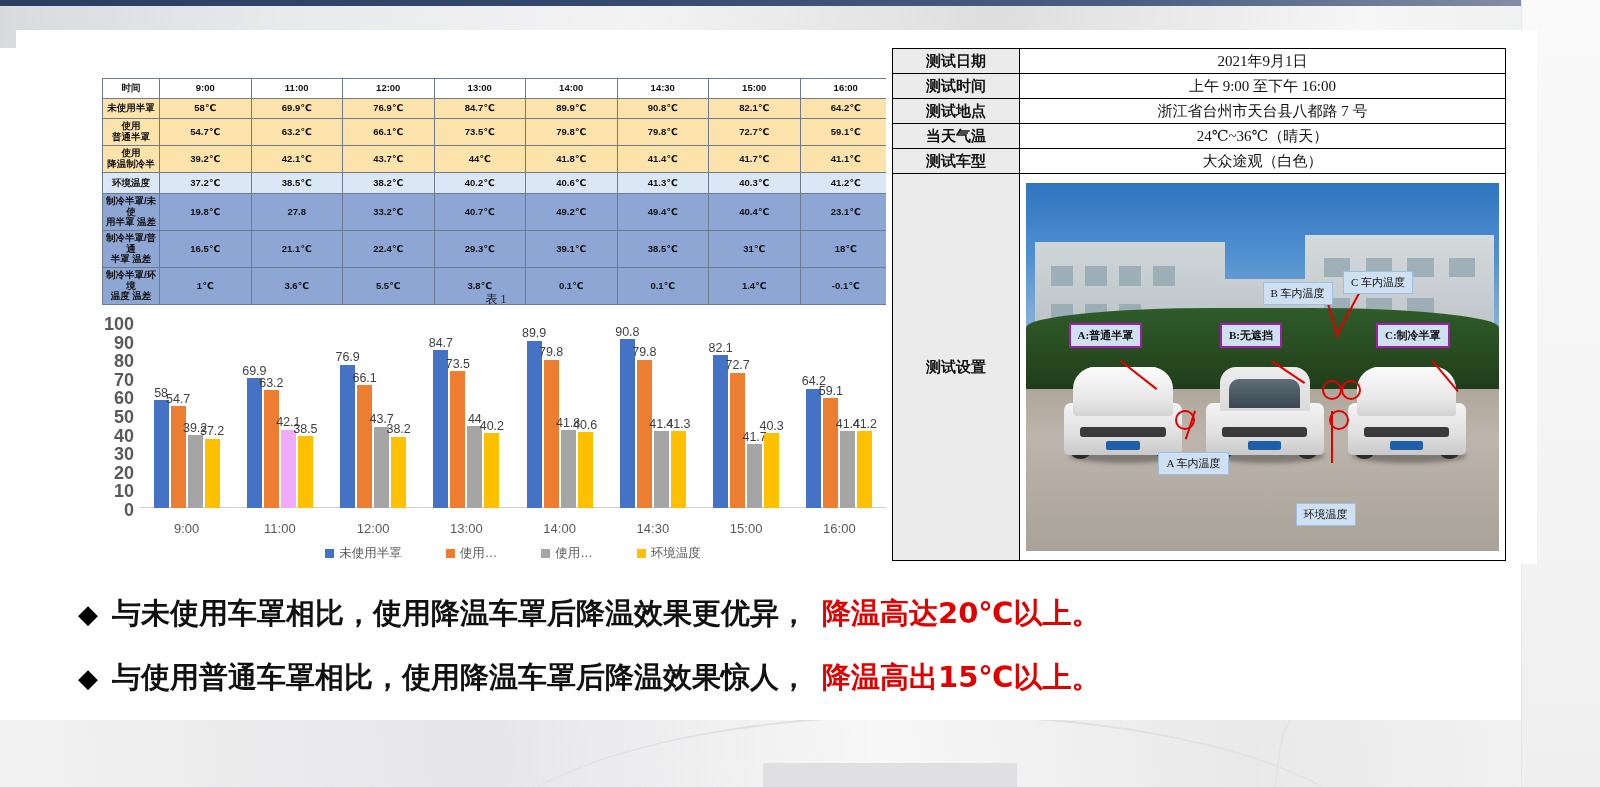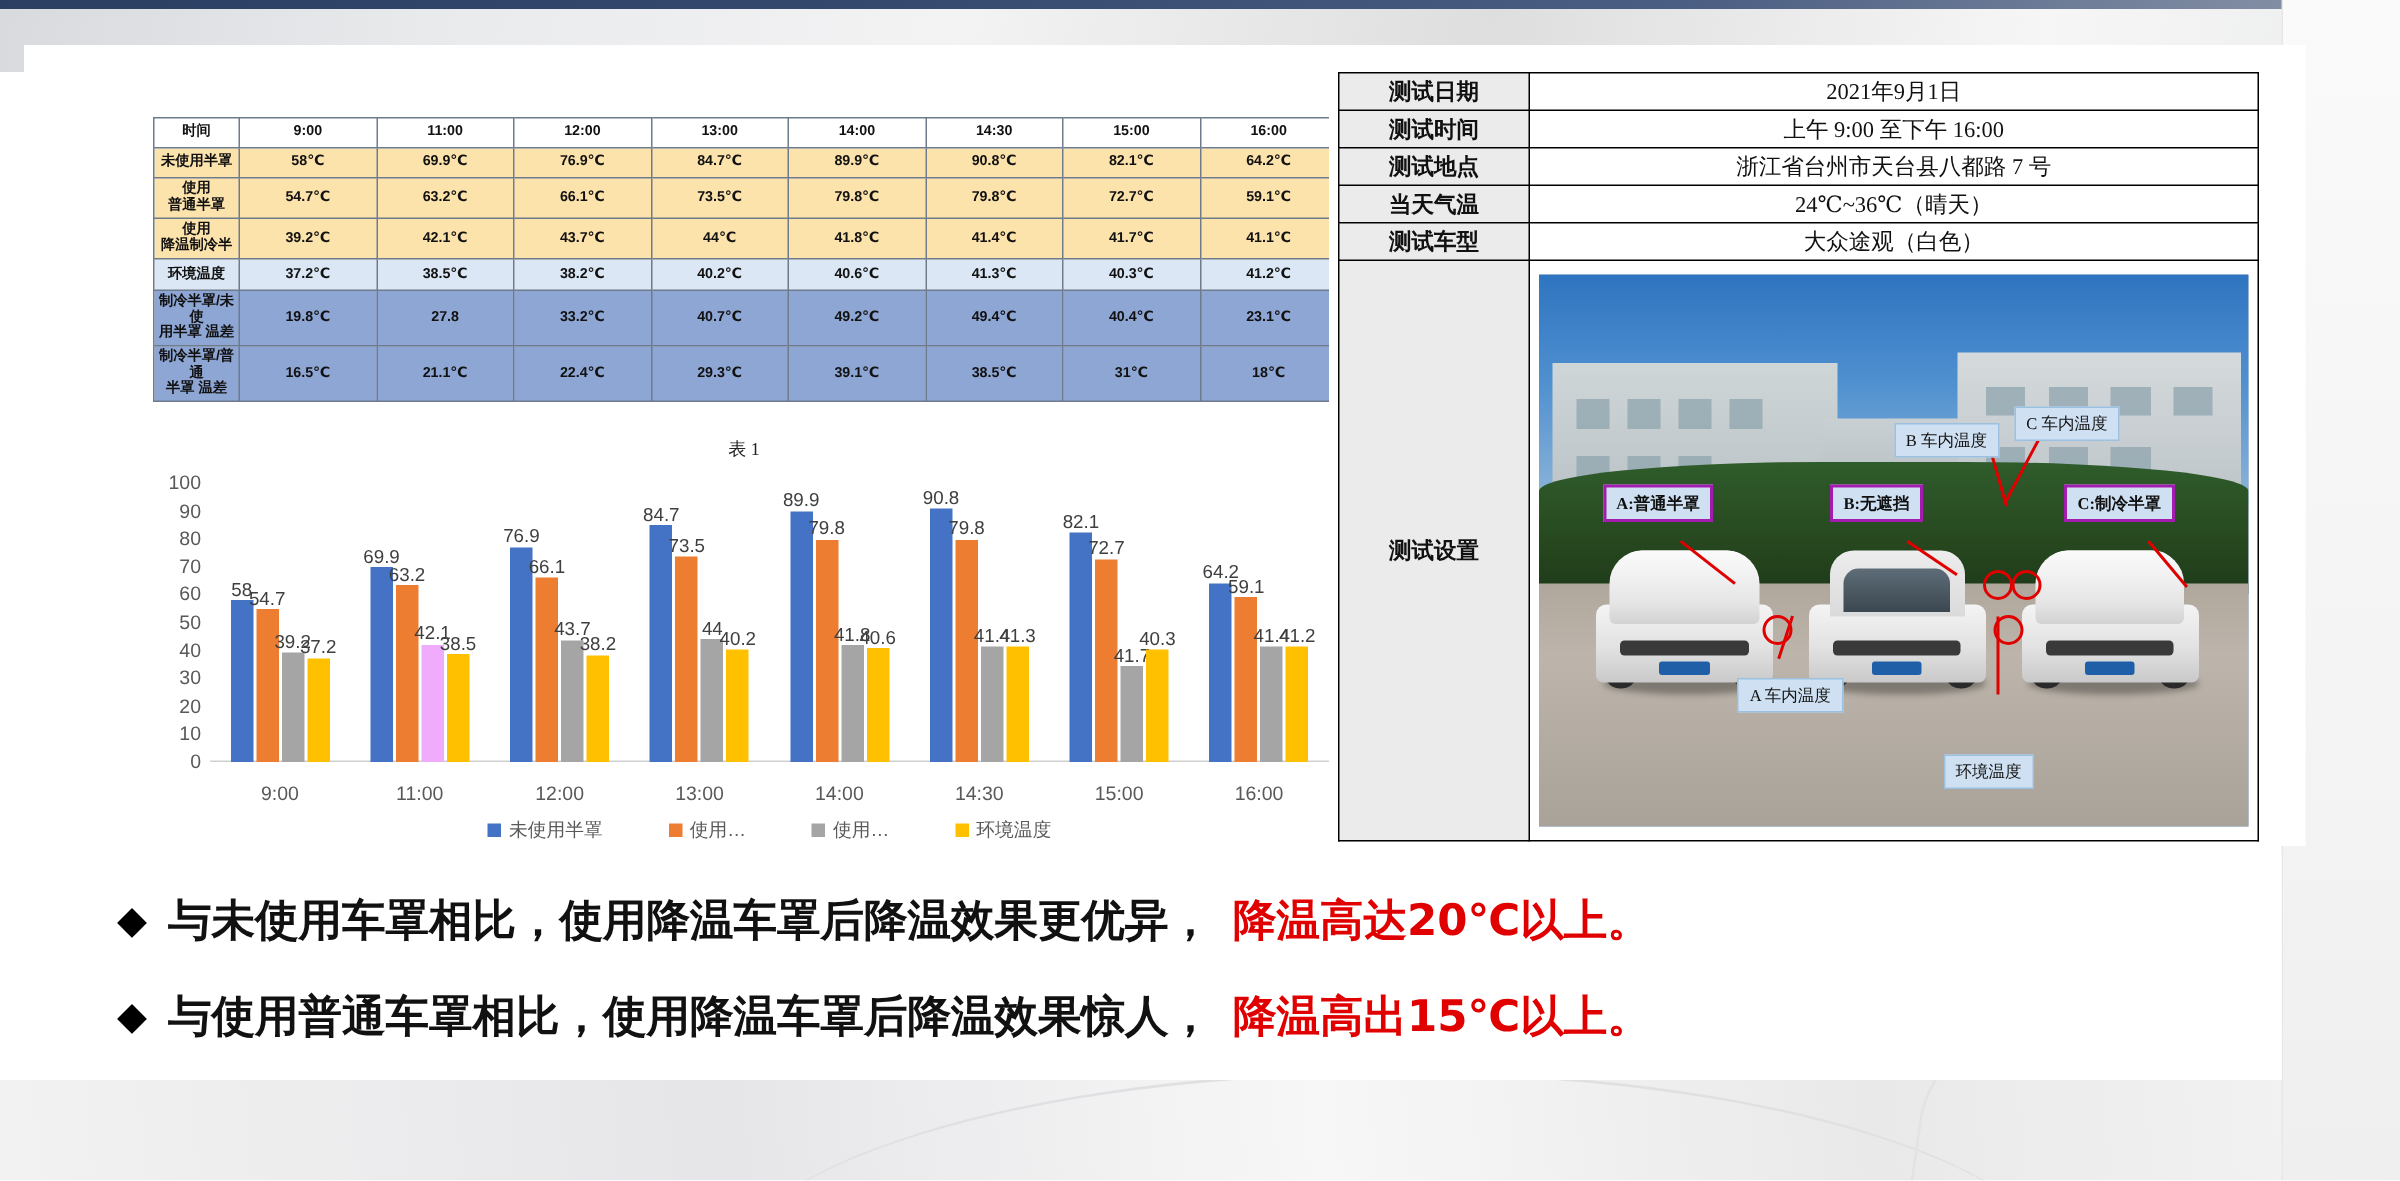--- a/index.html
+++ b/index.html
@@ -56,21 +56,21 @@
     position:absolute;left:420px;top:261px;width:120px;text-align:center;
     font-size:12px;color:#222;font-family:"Liberation Serif","DejaVu Serif",serif;
   }
 
   
   #chart{position:absolute;left:86px;top:286px;width:790px;height:248px;background:#fff;}
   #chart .plot{position:absolute;left:38px;top:6px;right:6px;bottom:56px;}
   #chart .axis-line{position:absolute;left:38px;right:6px;bottom:56px;height:1px;background:#d0d0d0;}
   #chart .ylab{
     position:absolute;left:0;width:32px;text-align:right;
-    font-size:13px;color:#595959;font-family:"Liberation Sans",sans-serif;
+    font-size:18px;color:#595959;font-family:"Liberation Sans",sans-serif;font-weight:bold;
   }
   .groups{position:absolute;inset:0;display:flex;}
   .group{flex:1;position:relative;display:flex;align-items:flex-end;justify-content:center;gap:2px;}
   .bar{width:15px;position:relative;}
   .bar .v{
     position:absolute;bottom:100%;left:50%;transform:translateX(-50%);
     font-size:12.5px;color:#3f3f3f;white-space:nowrap;line-height:1;
     padding-bottom:1px;
   }
   .b0{background:#4472c4;} .b1{background:#ed7d31;}
@@ -232,20 +232,31 @@
             <td class="rl">制冷半罩/普通<br>半罩 温差</td>
             <td>16.5℃</td>
             <td>21.1℃</td>
             <td>22.4℃</td>
             <td>29.3℃</td>
             <td>39.1℃</td>
             <td>38.5℃</td>
             <td>31℃</td>
             <td>18℃</td>
           </tr>
+          <tr class="blue rb">
+            <td class="rl">制冷半罩/环境<br>温度 温差</td>
+            <td>1℃</td>
+            <td>3.6℃</td>
+            <td>5.5℃</td>
+            <td>3.8℃</td>
+            <td>0.1℃</td>
+            <td>0.1℃</td>
+            <td>1.4℃</td>
+            <td>-0.1℃</td>
+          </tr>
         </tbody>
     </table>
 
     <div class="tbl-caption">表 1</div>
 
     <div id="chart">
       <div id="ylabels">
           <div class="ylab" style="top: 184px;">0</div>
           <div class="ylab" style="top: 165.4px;">10</div>
           <div class="ylab" style="top: 146.8px;">20</div>

